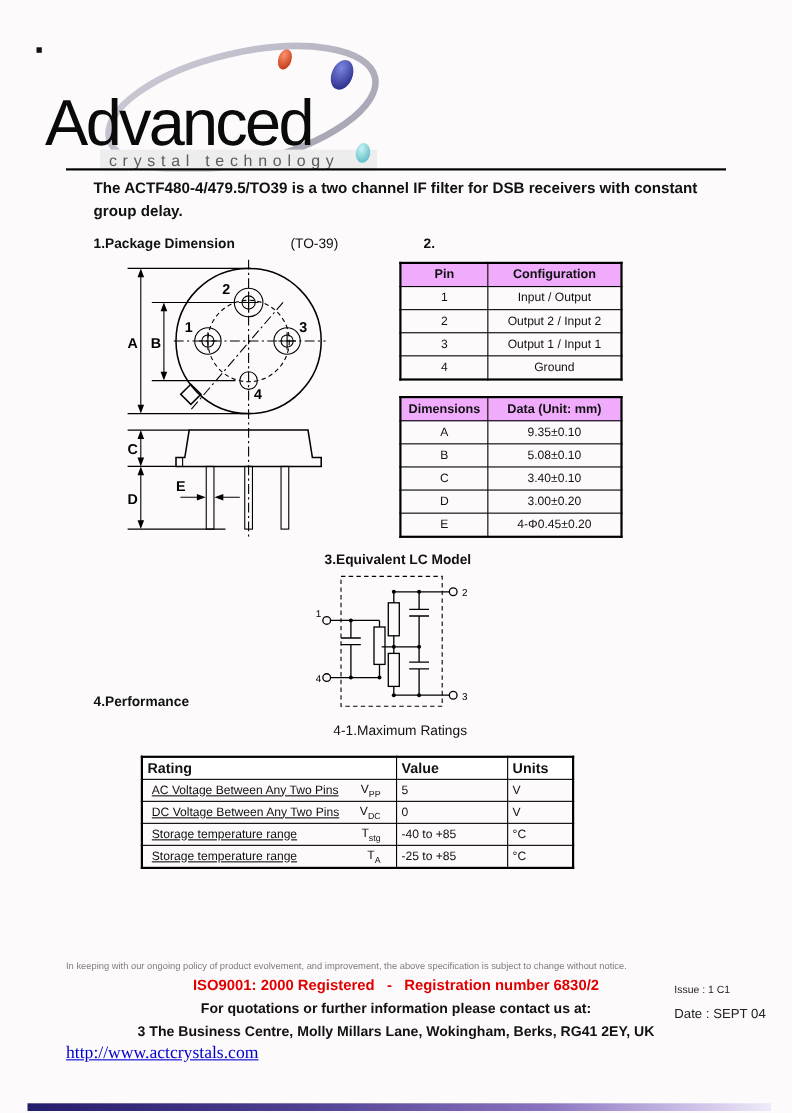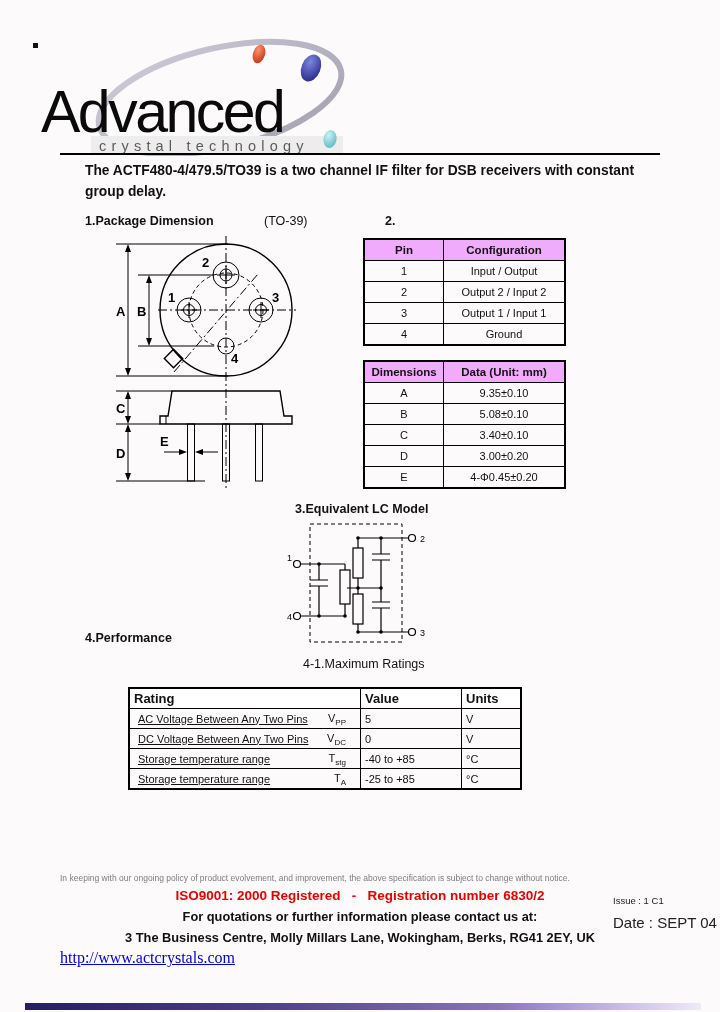--- a/index.html
+++ b/index.html
@@ -51,21 +51,21 @@
   .pinlbl{font-size:13px;font-weight:bold;}
   .arrow{fill:#000;stroke:none;}
   .cw{stroke:#000;stroke-width:1.2;fill:none;}
   .dot{fill:#000;}
   .tlbl{font-size:9px;}
 
   
   #disclaimer{position:absolute;left:60px;top:873px;width:600px;text-align:left;font-size:8.5px;color:#7d7d7d;}
   #iso-line{position:absolute;left:60px;top:888px;width:600px;text-align:center;font-size:13.5px;font-weight:bold;color:#e00000;white-space:pre;}
   #issue{position:absolute;left:613px;top:895px;font-size:9.5px;color:#222;}
-  #date{position:absolute;left:613px;top:914px;font-size:15px;color:#222;}
+  #date{position:absolute;left:613px;top:914px;font-size:12px;color:#222;}
   #quote-line{position:absolute;left:60px;top:909px;width:600px;text-align:center;font-size:12.8px;font-weight:bold;}
   #address-line{position:absolute;left:40px;top:930px;width:640px;text-align:center;font-size:12.8px;font-weight:bold;}
   #url-line{position:absolute;left:60px;top:949px;width:600px;font-size:16px;font-family:"Liberation Serif",serif;}
   #url-line a{color:#0000cc;text-decoration:underline;}
   #bottom-bar{position:absolute;left:25px;top:1003px;width:676px;height:7px;
     background:linear-gradient(to right,#241d6b,#4d3d8f 35%,#8a74bf 70%,#cfc3e9 90%,#efeaf8);}
 </style>
 </head>
 <body>
 

